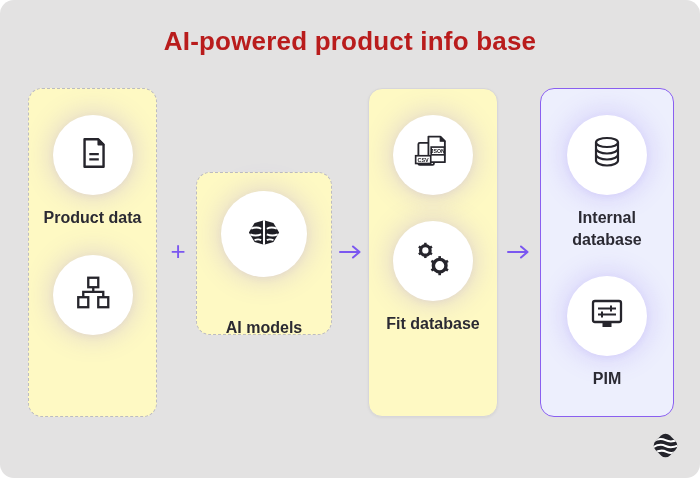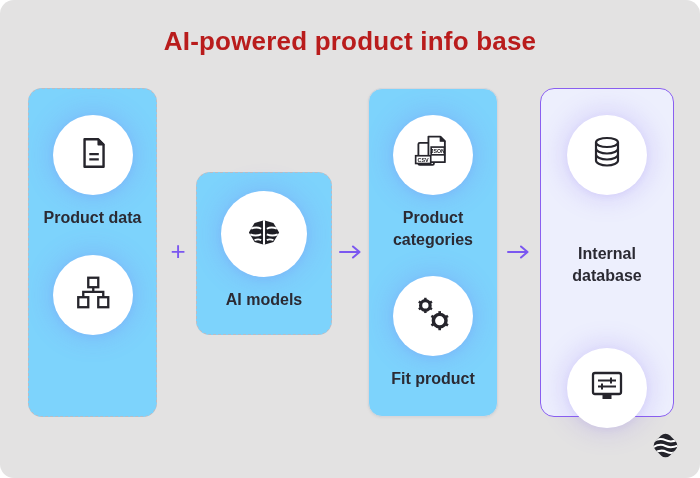--- a/index.html
+++ b/index.html
@@ -1,27 +1,27 @@
 <!DOCTYPE html>
 <html><head>
 <meta charset="utf-8">
 <style>
   html,body{margin:0;padding:0;background:#ffffff;font-family:"Liberation Sans",sans-serif;}
   .canvas{position:relative;width:700px;height:478px;background:#e3e2e2;border-radius:14px;overflow:hidden;}
   .title{position:absolute;top:26px;left:0;width:700px;text-align:center;
          font-size:26px;font-weight:700;color:#b91c1c;letter-spacing:.2px;}
-  .card{position:absolute;background:#7dd3fc;border-radius:14px;box-sizing:border-box;
+  .card{position:absolute;background:#fef9c3;border-radius:14px;box-sizing:border-box;
         display:flex;flex-direction:column;align-items:center;}
   .card.dashed{border:1.5px dashed #bcbbc2;}
   .card.solid{border:1px solid #d7d6db;box-shadow:0 1px 3px rgba(0,0,0,.05);}
   .card.highlight{background:#edeffd;border:1.5px solid #8a5ff0;}
   #card-inputs{left:28px;top:88px;width:129px;height:329px;}
-  #card-ai{left:196px;top:172px;width:136px;height:163px;}
+  #card-ai{left:196px;top:172px;width:136px;height:163px;gap:28px;}
   #card-outputs{left:368px;top:88px;width:130px;height:329px;}
-  #card-dest{left:540px;top:88px;width:134px;height:329px;gap:36px;}
+  #card-dest{left:540px;top:88px;width:134px;height:329px;}
   .circle{width:80px;height:80px;border-radius:50%;background:#ffffff;flex:0 0 auto;
           display:flex;align-items:center;justify-content:center;
           box-shadow:0 0 26px 4px rgba(124,94,240,.20), 0 2px 6px rgba(124,94,240,.08);}
   .circle.big{width:86px;height:86px;}
   .node-label{margin-top:12px;font-size:16px;line-height:1.35;font-weight:700;color:#2b2a33;
               text-align:center;padding:0 6px;}
   .c1{margin-top:26px;}
   .c2{margin-top:26px;}
   .ai-c{margin-top:18px;}
   .connector{position:absolute;color:#7b57f0;}
@@ -95,21 +95,20 @@
           <rect x="7" y="12" width="17" height="24" rx="1.5" fill="none" stroke="#26252c" stroke-width="2"></rect>
           <path d="M18 5 H31 L36 10 V33 H18 Z" fill="#ffffff" stroke="#26252c" stroke-width="2" stroke-linejoin="round"></path>
           <path d="M31 5 V10 H36 Z" fill="#26252c" stroke="#26252c" stroke-width="1.4" stroke-linejoin="round"></path>
           <rect x="21" y="16.5" width="14.5" height="8.5" fill="#ffffff" stroke="#26252c" stroke-width="1.8"></rect>
           <text x="28.2" y="23" text-anchor="middle" font-family="Liberation Sans, sans-serif" font-size="5.8" font-weight="bold" fill="#1b1b20">JSON</text>
           <rect x="4" y="26" width="16.5" height="8.5" fill="#ffffff" stroke="#26252c" stroke-width="1.8"></rect>
           <text x="12.2" y="32.5" text-anchor="middle" font-family="Liberation Sans, sans-serif" font-size="6" font-weight="bold" fill="#1b1b20">CSV</text>
         </svg>
       </span>
     </div>
-    <div class="node-label">Product categories</div>
     <div class="circle c2">
       <span>
         <svg width="42" height="42" viewBox="0 0 44 44">
           <g stroke="#26252c">
             <circle cx="14" cy="13" r="5" fill="none" stroke-width="3.4"></circle>
             <g stroke-width="2.6">
               <line x1="14" y1="5" x2="14" y2="8"></line>
                 <line x1="14" y1="18" x2="14" y2="21"></line>
               <line x1="7.1" y1="9" x2="9.7" y2="10.5"></line>
                 <line x1="18.3" y1="15.5" x2="20.9" y2="17"></line>
@@ -122,21 +121,21 @@
                 <line x1="29" y1="35.5" x2="29" y2="39"></line>
               <line x1="20.3" y1="24" x2="23.4" y2="25.8"></line>
                 <line x1="34.6" y1="32.2" x2="37.7" y2="34"></line>
               <line x1="20.3" y1="34" x2="23.4" y2="32.2"></line>
                 <line x1="34.6" y1="25.8" x2="37.7" y2="24"></line>
             </g>
           </g>
         </svg>
       </span>
     </div>
-    <div class="node-label">Fit product</div>
+    <div class="node-label">Fit database</div>
   </div>
 
   <div class="connector" id="arrow-2">
     <svg width="26" height="16" viewBox="0 0 26 16">
       <line x1="2" y1="8" x2="21" y2="8" stroke="#7b57f0" stroke-width="2" stroke-linecap="round"></line>
       <path d="M15 2.5 L21.5 8 L15 13.5" fill="none" stroke="#7b57f0" stroke-width="2" stroke-linecap="round" stroke-linejoin="round"></path>
     </svg>
   </div>
 
   <div class="card highlight" id="card-dest">

